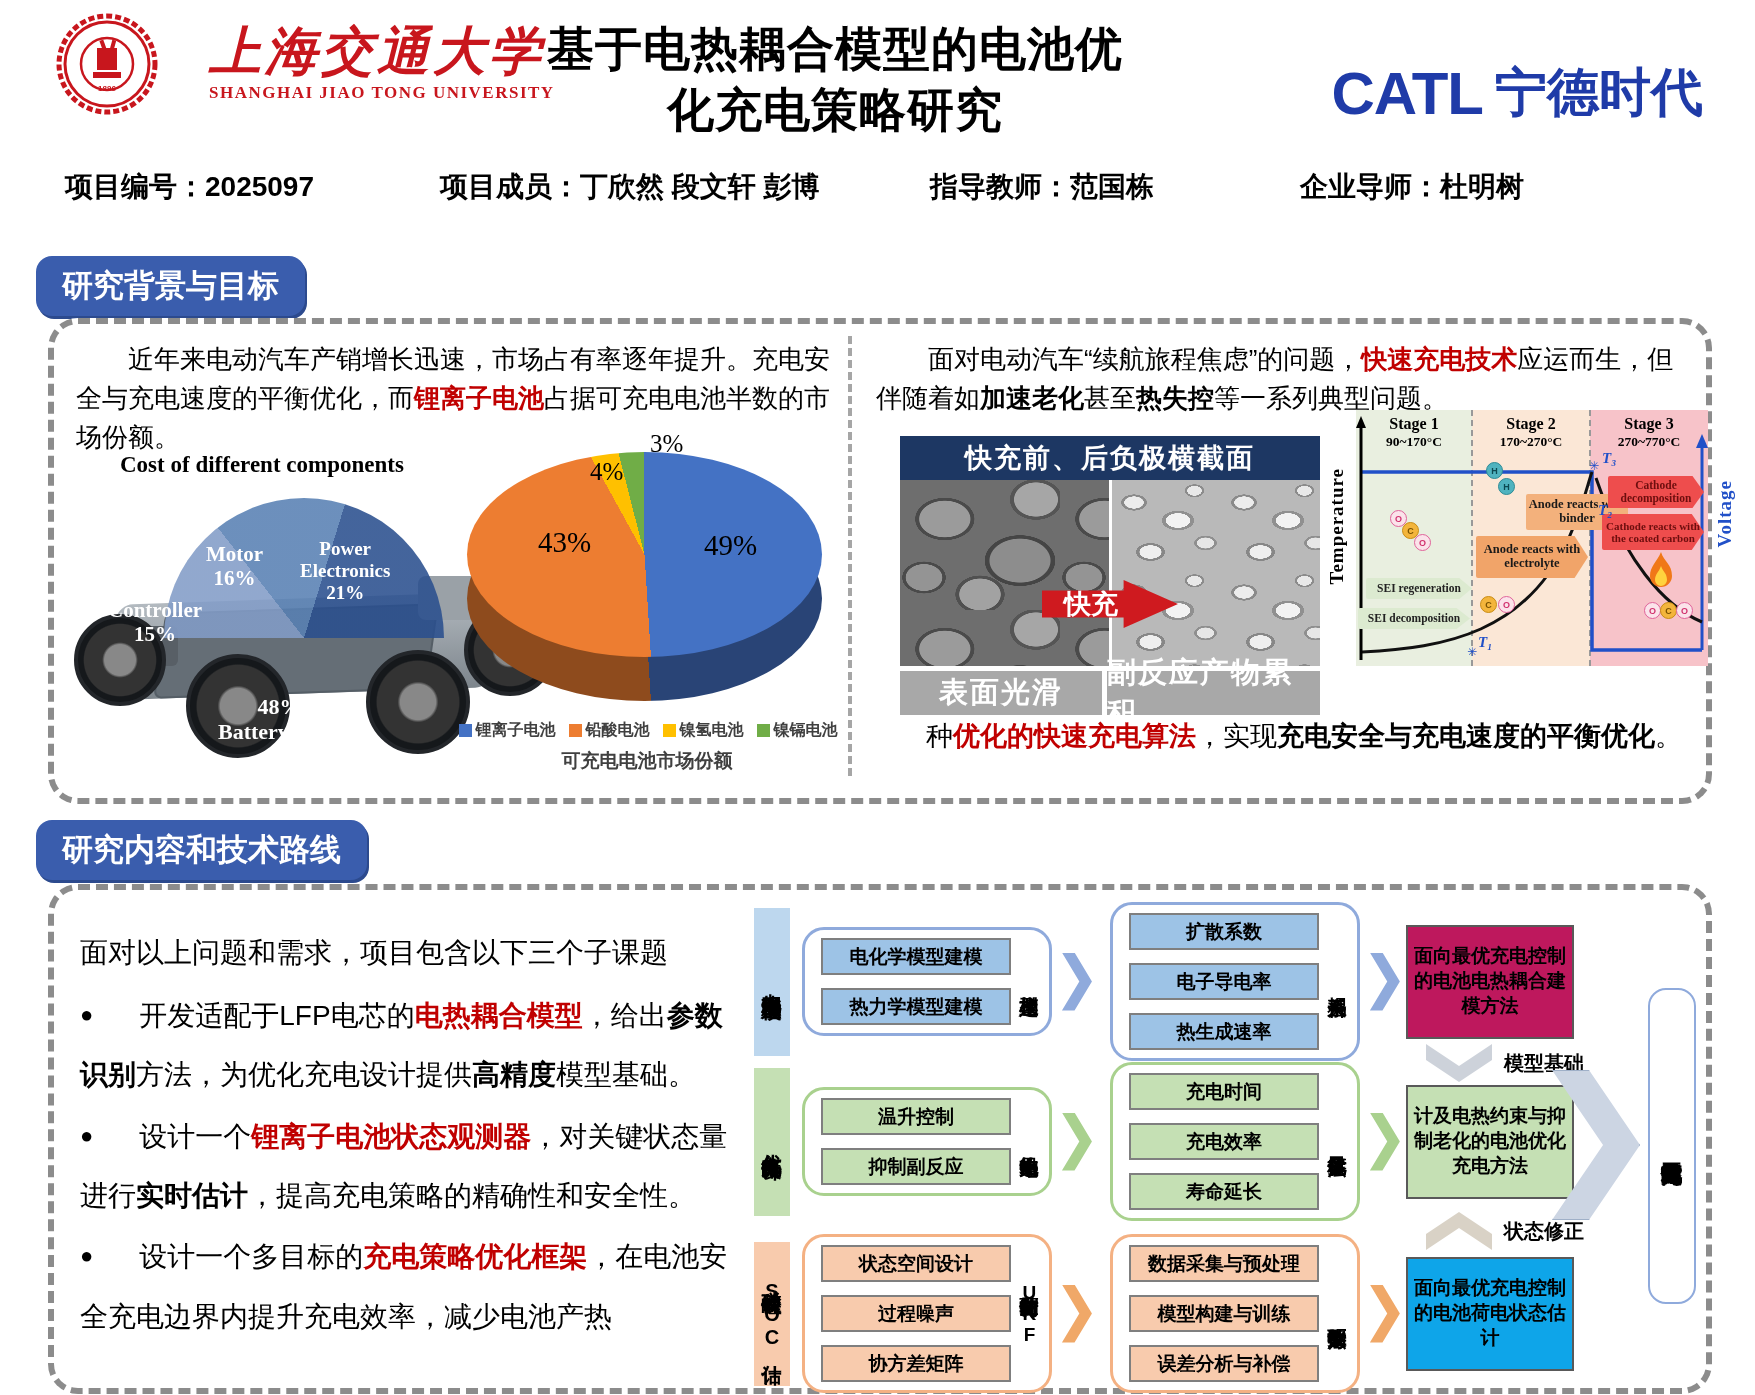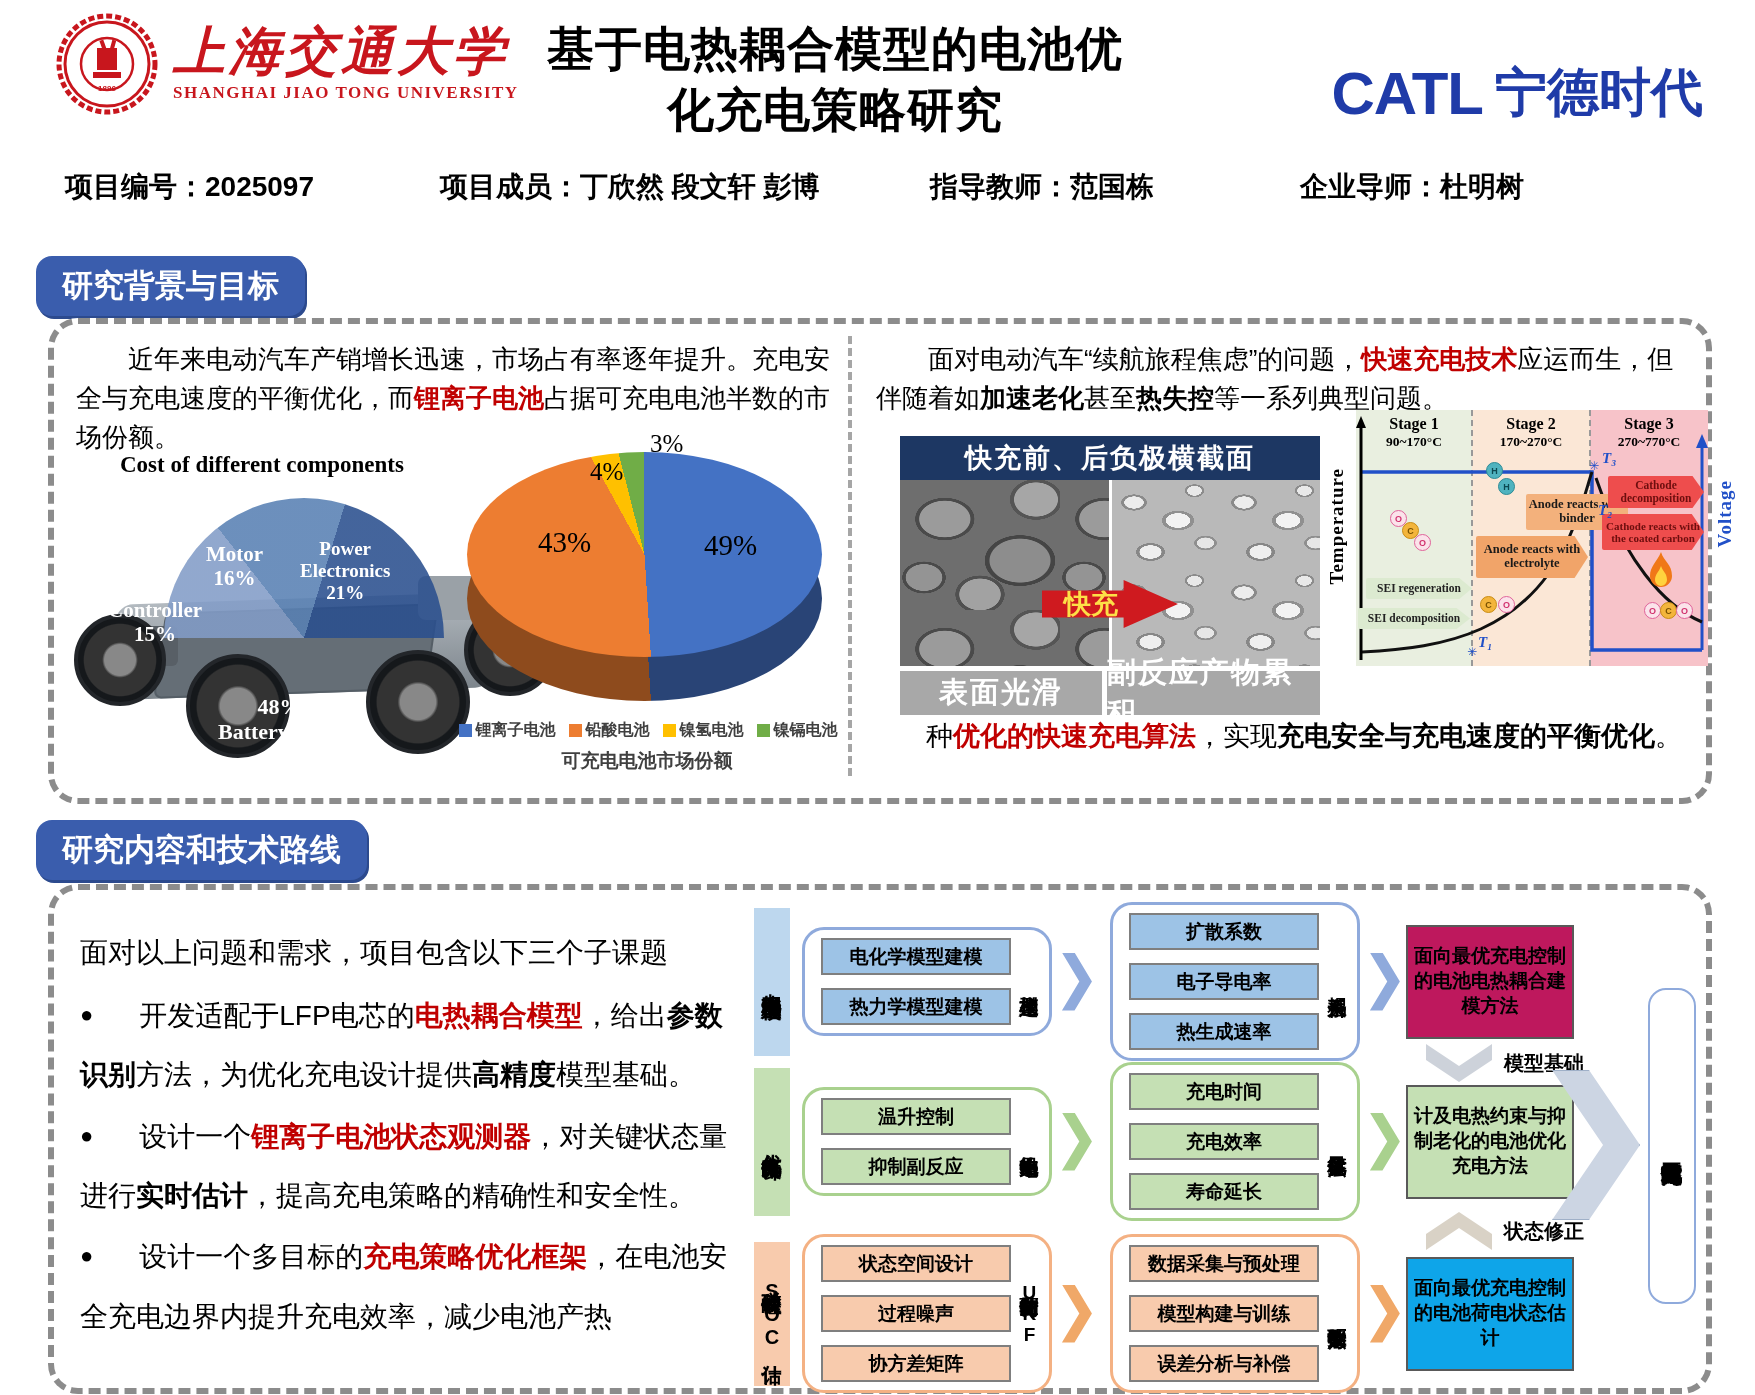--- a/index.html
+++ b/index.html
@@ -6,21 +6,21 @@
   body{font-family:"Liberation Sans","DejaVu Sans",sans-serif;color:#000;}
   .poster{position:relative;width:1755px;height:1395px;background:#fff;overflow:hidden;}
   .serif{font-family:"Liberation Serif","DejaVu Serif",serif;}
   .red{color:#c00000;font-weight:bold;}
   .b{font-weight:bold;}
 
   
   .hdr{position:absolute;left:0;top:0;width:100%;height:160px;}
   .sjtu{position:absolute;left:55px;top:12px;display:flex;align-items:center;gap:14px;}
   .seal{width:104px;height:104px;flex:0 0 auto;}
-  .sjtu-txt{display:flex;flex-direction:column;}
+  .sjtu-txt{display:flex;flex-direction:column;margin-left:36px;}
   .sjtu-cn{font-family:"Liberation Serif","DejaVu Serif",serif;font-style:italic;font-weight:bold;font-size:52px;color:#c8161d;letter-spacing:4px;line-height:1.05;}
   .sjtu-en{font-family:"Liberation Serif","DejaVu Serif",serif;font-weight:bold;font-size:17px;color:#c8161d;letter-spacing:1.5px;margin-top:4px;}
   .title{position:absolute;left:470px;top:18px;width:730px;text-align:center;font-size:47px;font-weight:900;line-height:1.3;letter-spacing:1px;}
   .catl{position:absolute;right:52px;top:58px;display:flex;align-items:center;gap:12px;color:#1f3ba8;}
   .catl-en{font-size:60px;font-weight:900;letter-spacing:-1px;}
   .catl-cn{font-size:52px;font-weight:900;}
 
   
   .info{position:absolute;top:168px;left:0;width:100%;height:40px;font-size:28px;font-weight:bold;}
   .info span{position:absolute;white-space:nowrap;}
@@ -90,21 +90,21 @@
      background-size:160px 130px;}
   .sem-r{width:50%;background-color:#b9b9b9;background-image:
      radial-gradient(ellipse 16px 10px at 20% 25%,#ececec 0 60%,#8a8a8a 62% 80%,transparent 81%),
      radial-gradient(ellipse 20px 12px at 60% 45%,#f2f2f2 0 60%,#909090 62% 80%,transparent 81%),
      radial-gradient(ellipse 14px 9px at 85% 70%,#e6e6e6 0 60%,#8f8f8f 62% 80%,transparent 81%),
      radial-gradient(ellipse 18px 11px at 35% 80%,#efefef 0 60%,#878787 62% 80%,transparent 81%),
      radial-gradient(ellipse 12px 8px at 75% 12%,#e9e9e9 0 60%,#8c8c8c 62% 80%,transparent 81%);
      background-size:110px 90px;border-left:3px solid #fff;}
   .sem-arrow{position:absolute;left:142px;top:144px;width:136px;height:48px;background:#cf1a1f;
      clip-path:polygon(0 22%,60% 22%,60% 0,100% 50%,60% 100%,60% 78%,0 78%);
-     color:#fde047;font-size:27px;font-weight:bold;display:flex;align-items:center;padding-left:22px;box-sizing:border-box;}
+     color:#ffffff;font-size:27px;font-weight:bold;display:flex;align-items:center;padding-left:22px;box-sizing:border-box;}
   .sem-caps{display:flex;gap:5px;margin-top:5px;}
   .sem-cap{height:44px;background:#a8a8a8;color:#fff;font-size:29px;font-weight:bold;display:flex;align-items:center;justify-content:center;letter-spacing:2px;}
   .cap-l{width:202px;} .cap-r{width:213px;}
 
   
   .stagefig{position:absolute;left:1302px;top:86px;width:352px;height:256px;}
   .stg-col{position:absolute;top:0;height:100%;}
   .stg1{left:0;width:116px;background:#e9efe0;}
   .stg2{left:116px;width:118px;background:#fbe7d6;}
   .stg3{left:234px;width:118px;background:#f7c3c9;}

